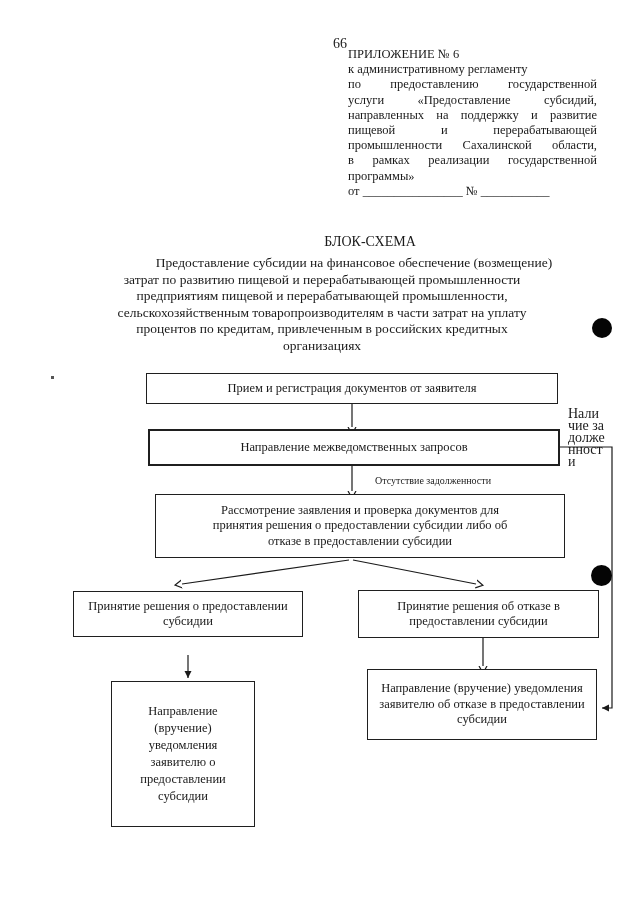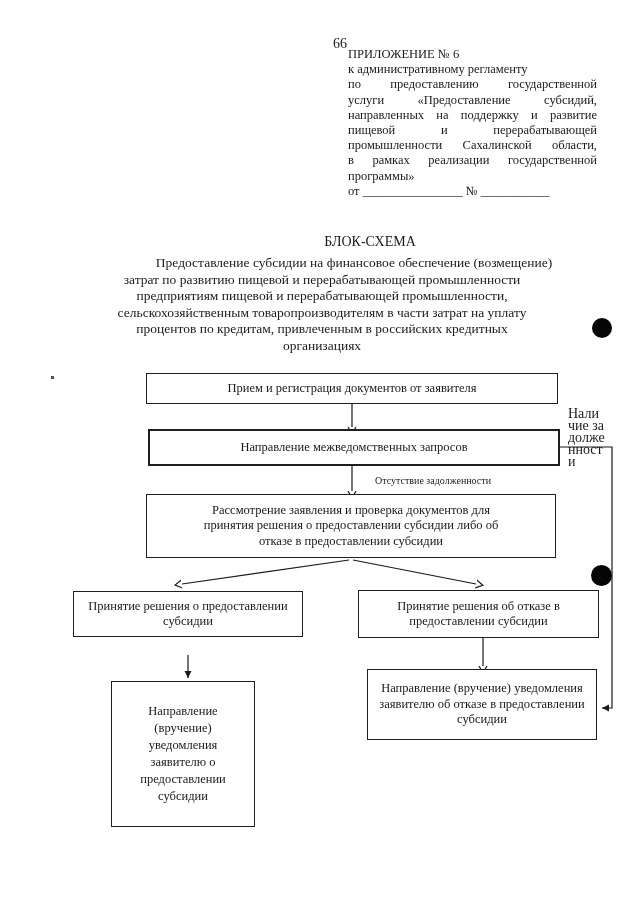--- a/index.html
+++ b/index.html
@@ -19,21 +19,21 @@
   .title-line{font-size:13.5px;line-height:16.5px;}
   .title-line.indent{position:relative;left:32px;}
   
   .fbox{
     position:absolute;border:1.4px solid #1f1f1f;background:#fff;
     display:flex;align-items:center;justify-content:center;text-align:center;
     font-size:12.5px;line-height:15.5px;box-sizing:border-box;
   }
   #box-receive       {left:146px;top:373px;width:412px;height:31px;}
   #box-requests      {left:148px;top:429px;width:412px;height:37px;border-width:2px;}
-  #box-review        {left:146px;top:494px;width:410px;height:64px;padding:0 44px;}
+  #box-review        {left:155px;top:494px;width:410px;height:64px;padding:0 44px;}
   #box-approve       {left:73px; top:591px;width:230px;height:46px;padding:0 10px;}
   #box-refuse        {left:358px;top:590px;width:241px;height:48px;padding:0 20px;}
   #box-notify-refuse {left:367px;top:669px;width:230px;height:71px;padding:0 8px;}
   #box-notify-approve{left:111px;top:681px;width:144px;height:146px;padding:0 22px;line-height:17px;}
   
   .lbl-no-debt{position:absolute;left:375px;top:475px;font-size:10px;}
   .lbl-debt{position:absolute;left:568px;top:408px;width:37px;font-size:14px;line-height:12px;word-break:break-all;}
   
   #connectors{position:absolute;left:0;top:0;width:640px;height:905px;pointer-events:none;}
   .punch-dot{position:absolute;background:#050505;border-radius:50%;}

